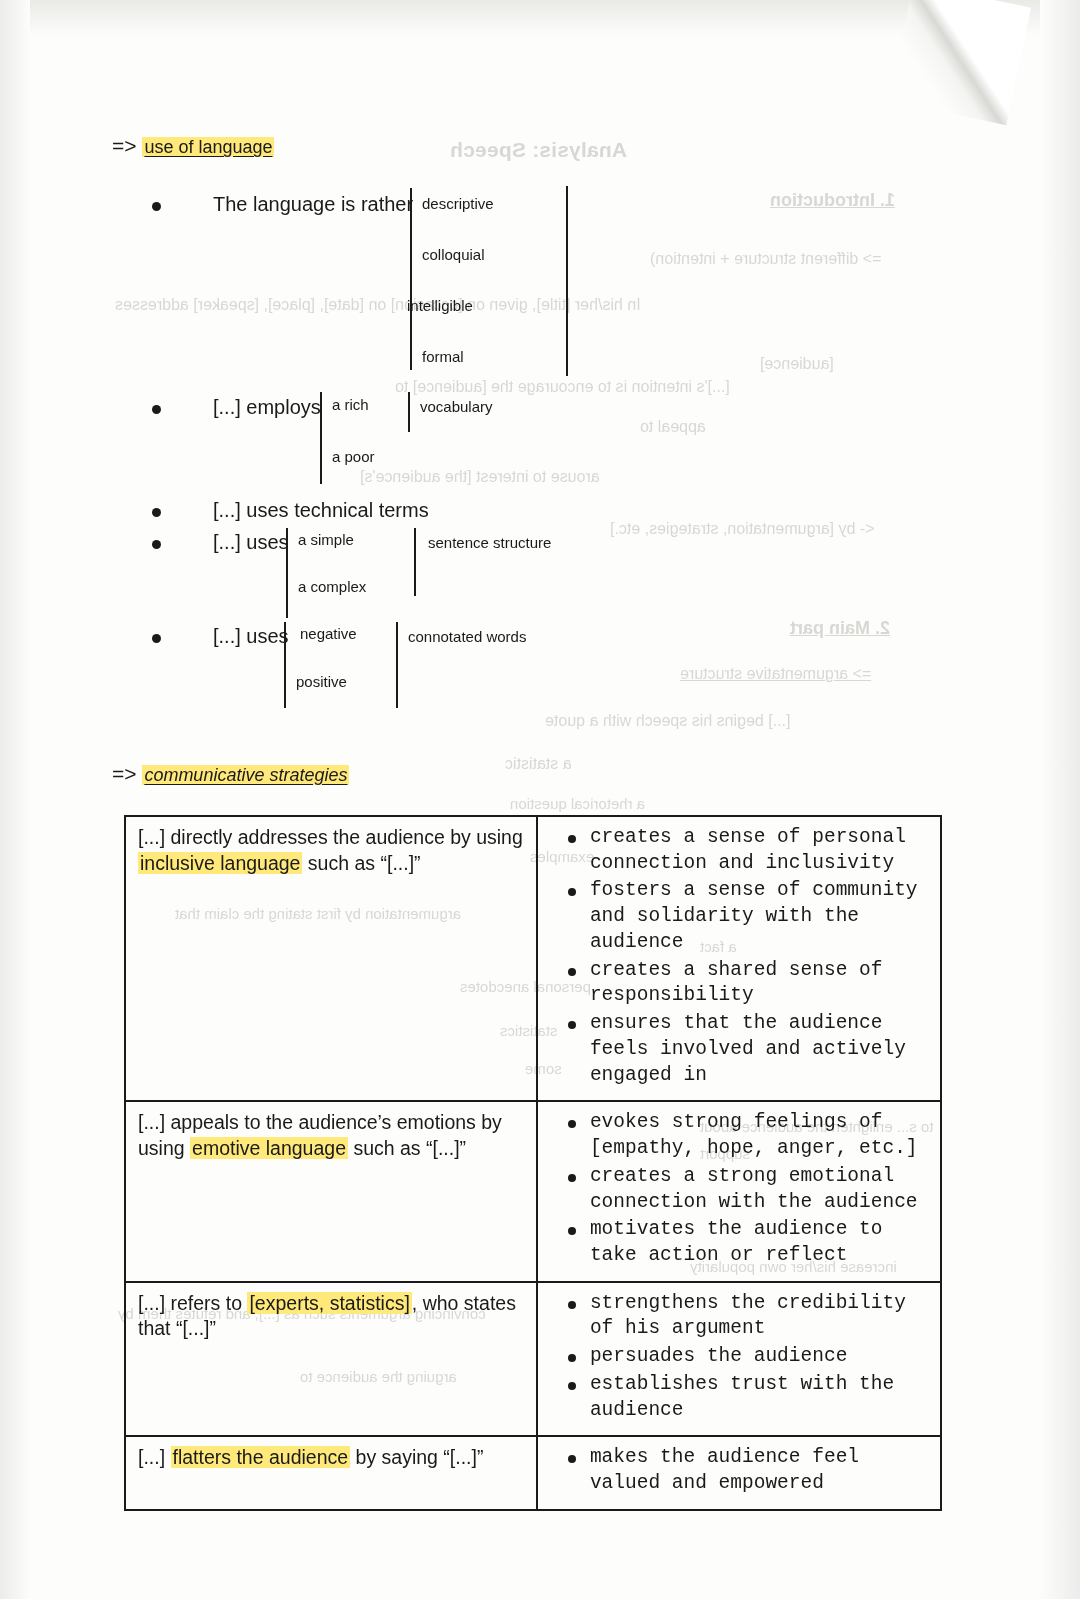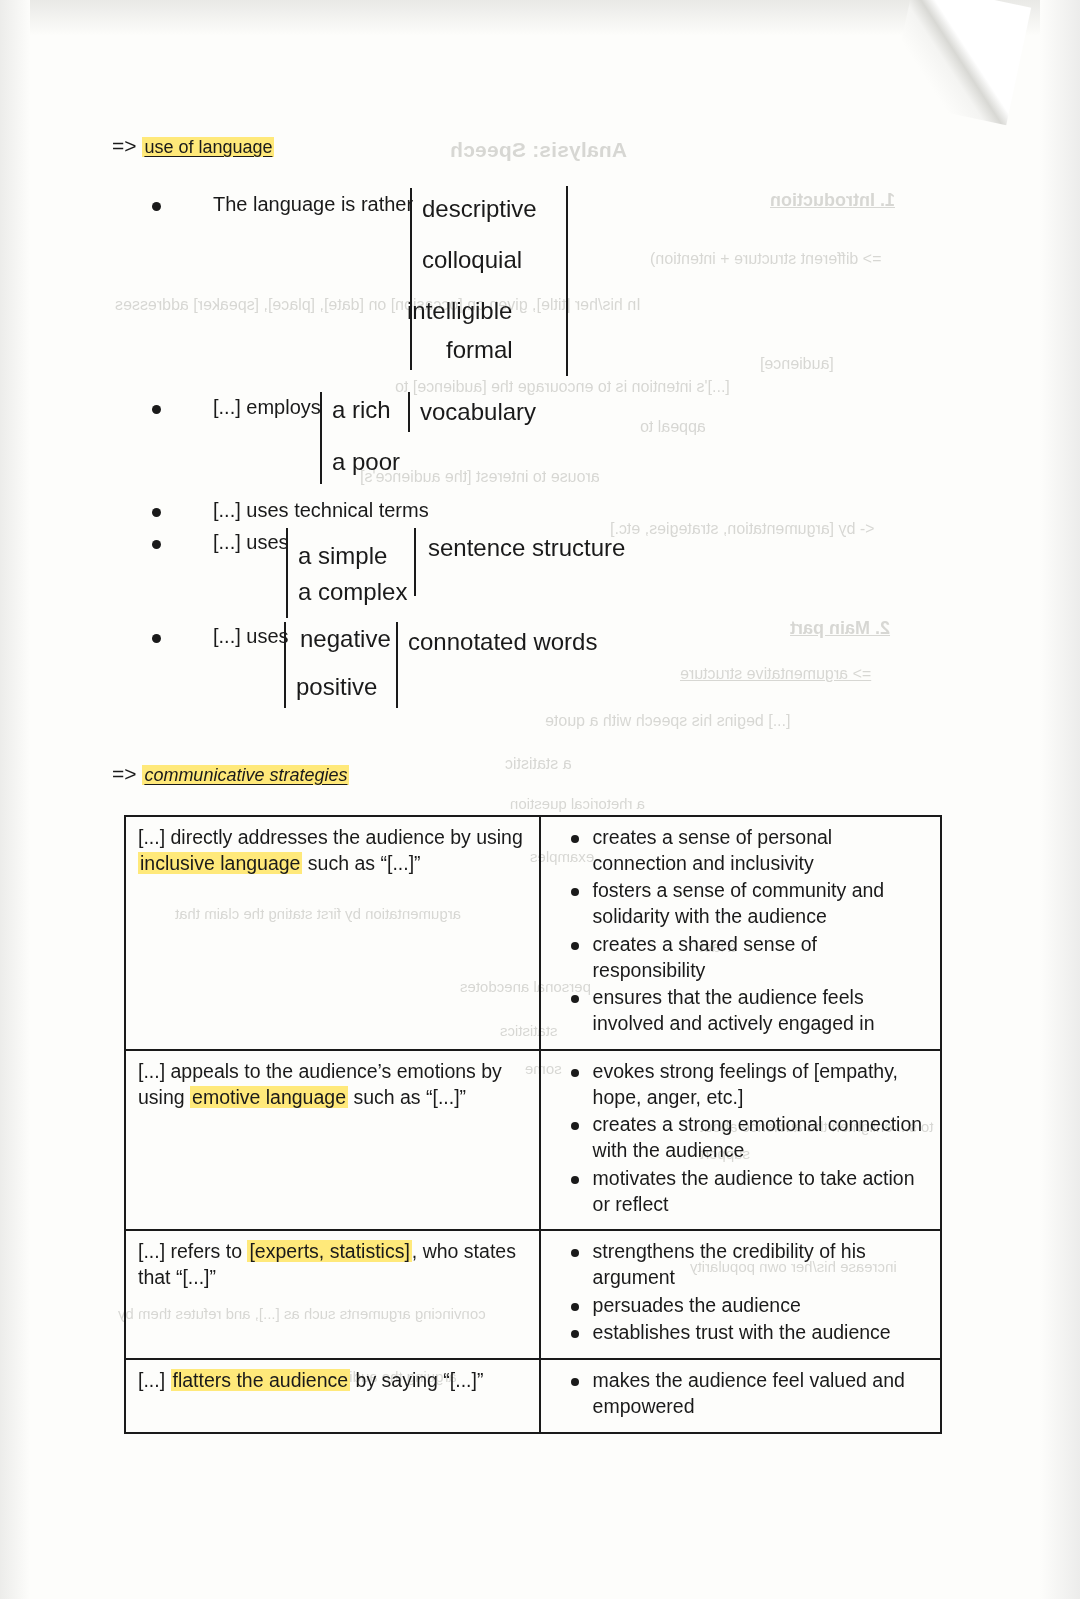--- a/index.html
+++ b/index.html
@@ -101,21 +101,21 @@
     flex: none;
   }
   .vbar {
     position: absolute;
     width: 2px;
     background: #1a1a1a;
   }
 
   .txt {
     position: absolute;
-    font-size: 24px;
+    font-size: 15px;
     white-space: nowrap;
   }
 
   
   .tbl {
     position: absolute;
     left: 124px;
     top: 815px;
     width: 818px;
     border: 2px solid #1a1a1a;
@@ -124,21 +124,21 @@
   }
   .tbl td {
     border: 2px solid #1a1a1a;
     vertical-align: top;
     padding: 8px 12px 10px 12px;
     font-size: 19.5px;
     line-height: 1.32;
     margin-top: 46px;
   }
   .tbl td.left { width: 416px; }
-  .tbl td.right { width: 380px; padding-left: 28px; }
+  .tbl td.right { width: 380px; padding-left: 28px; font-family: Liberation Mono, monospace; }
   .tbl ul {
     margin: 0;
     padding: 0;
     list-style: none;
   }
   .tbl ul li {
     position: relative;
     padding-left: 24px;
     margin-bottom: 2px;
   }
@@ -196,21 +196,21 @@
 
   <div class="bullet-row" style="left:152px; top:193px;">
     <span class="dot"></span>
     <span>The language is rather</span>
   </div>
   <div class="vbar" style="left:410px; top:188px; height:182px;"></div>
   <div class="vbar" style="left:566px; top:186px; height:190px;"></div>
   <div class="txt" style="left:422px; top:195px;">descriptive</div>
   <div class="txt" style="left:422px; top:246px;">colloquial</div>
   <div class="txt" style="left:407px; top:297px;">intelligible</div>
-  <div class="txt" style="left:422px; top:336px;margin-left:24px;">formal</div>
+  <div class="txt" style="left:422px; top:348px;">formal</div>
 
   <div class="bullet-row" style="left:152px; top:396px;">
     <span class="dot"></span>
     <span>[...] employs</span>
   </div>
   <div class="vbar" style="left:320px; top:392px; height:92px;"></div>
   <div class="vbar" style="left:408px; top:392px; height:40px;"></div>
   <div class="txt" style="left:332px; top:396px;">a rich</div>
   <div class="txt" style="left:332px; top:448px;">a poor</div>
   <div class="txt" style="left:420px; top:398px;">vocabulary</div>
@@ -219,21 +219,21 @@
     <span class="dot"></span>
     <span>[...] uses technical terms</span>
   </div>
 
   <div class="bullet-row" style="left:152px; top:531px;">
     <span class="dot"></span>
     <span>[...] uses</span>
   </div>
   <div class="vbar" style="left:286px; top:528px; height:90px;"></div>
   <div class="vbar" style="left:414px; top:528px; height:68px;"></div>
-  <div class="txt" style="left:298px; top:542px;">a simple</div>
+  <div class="txt" style="left:298px; top:531px;">a simple</div>
   <div class="txt" style="left:298px; top:578px;">a complex</div>
   <div class="txt" style="left:428px; top:534px;">sentence structure</div>
 
   <div class="bullet-row" style="left:152px; top:625px;">
     <span class="dot"></span>
     <span>[...] uses</span>
   </div>
   <div class="vbar" style="left:284px; top:622px; height:86px;"></div>
   <div class="vbar" style="left:396px; top:622px; height:86px;"></div>
   <div class="txt" style="left:300px; top:625px;">negative</div>

